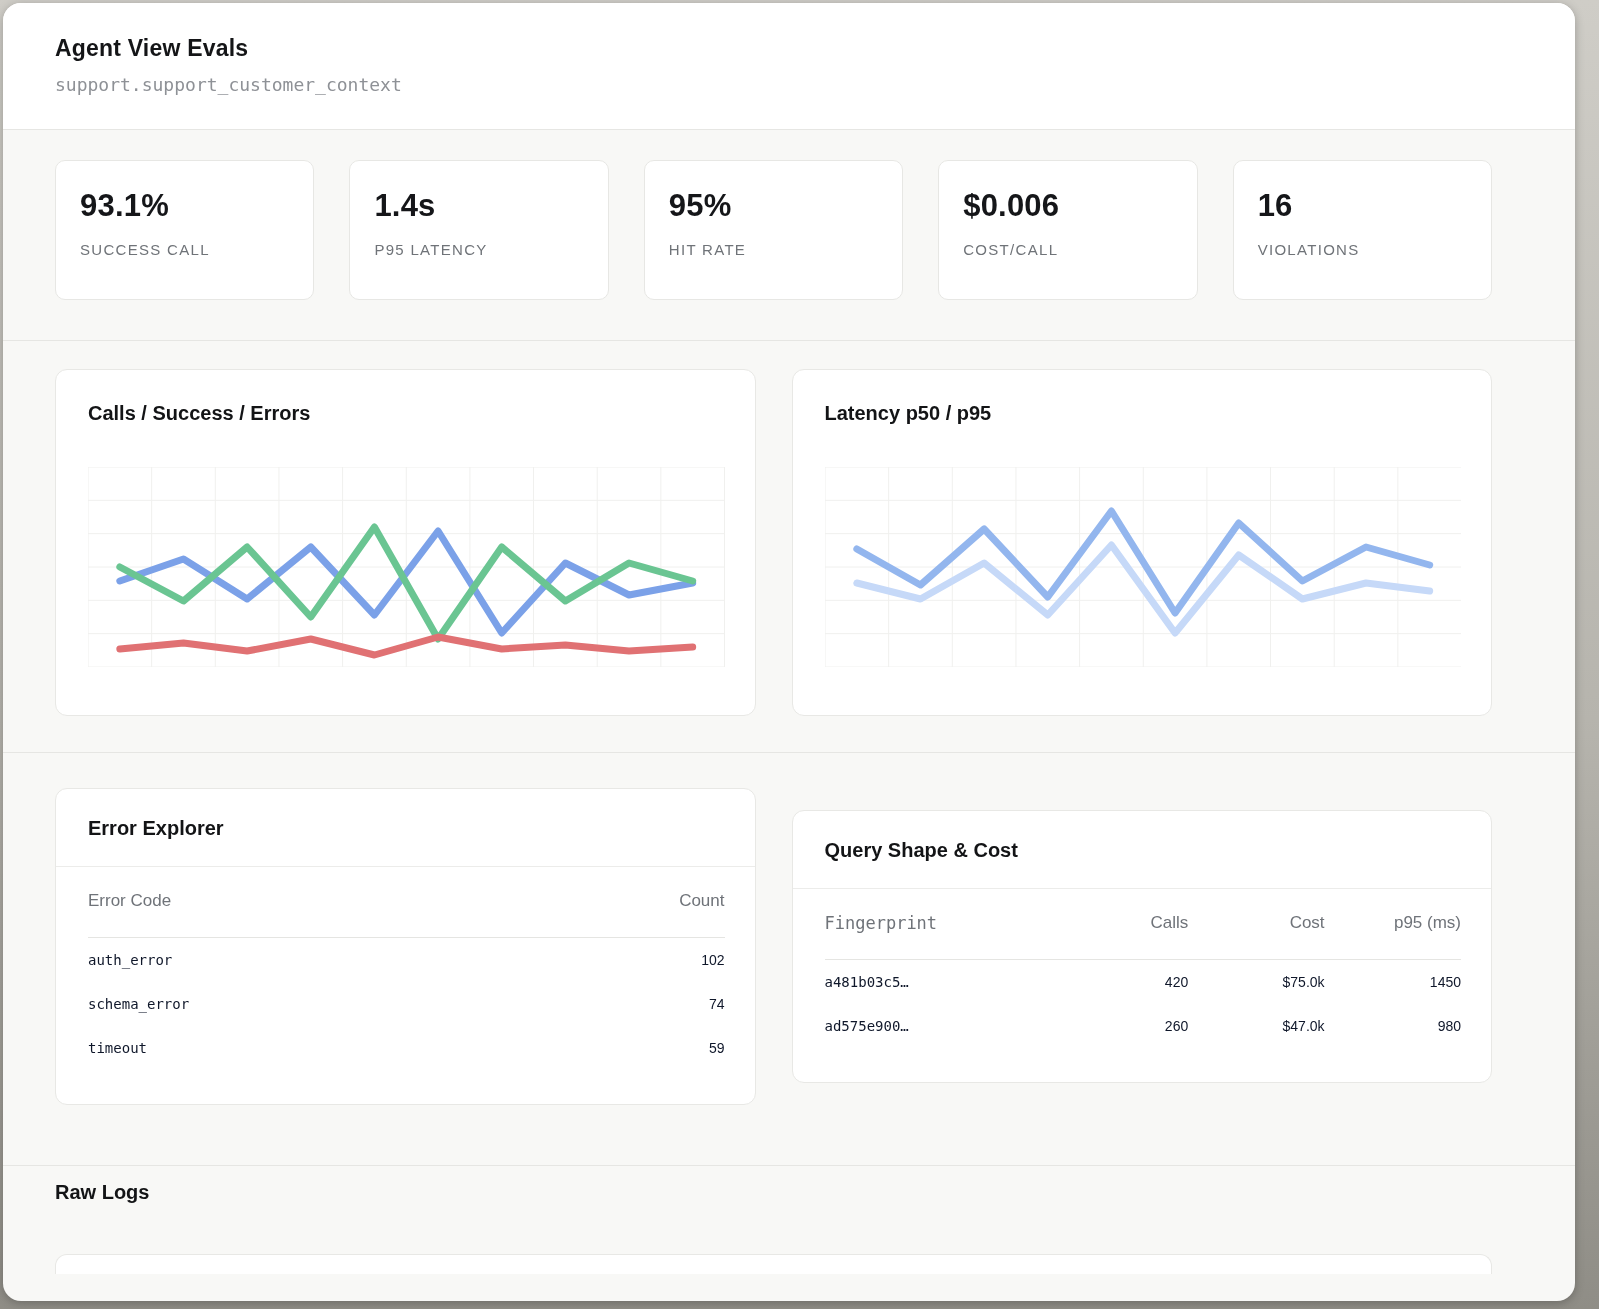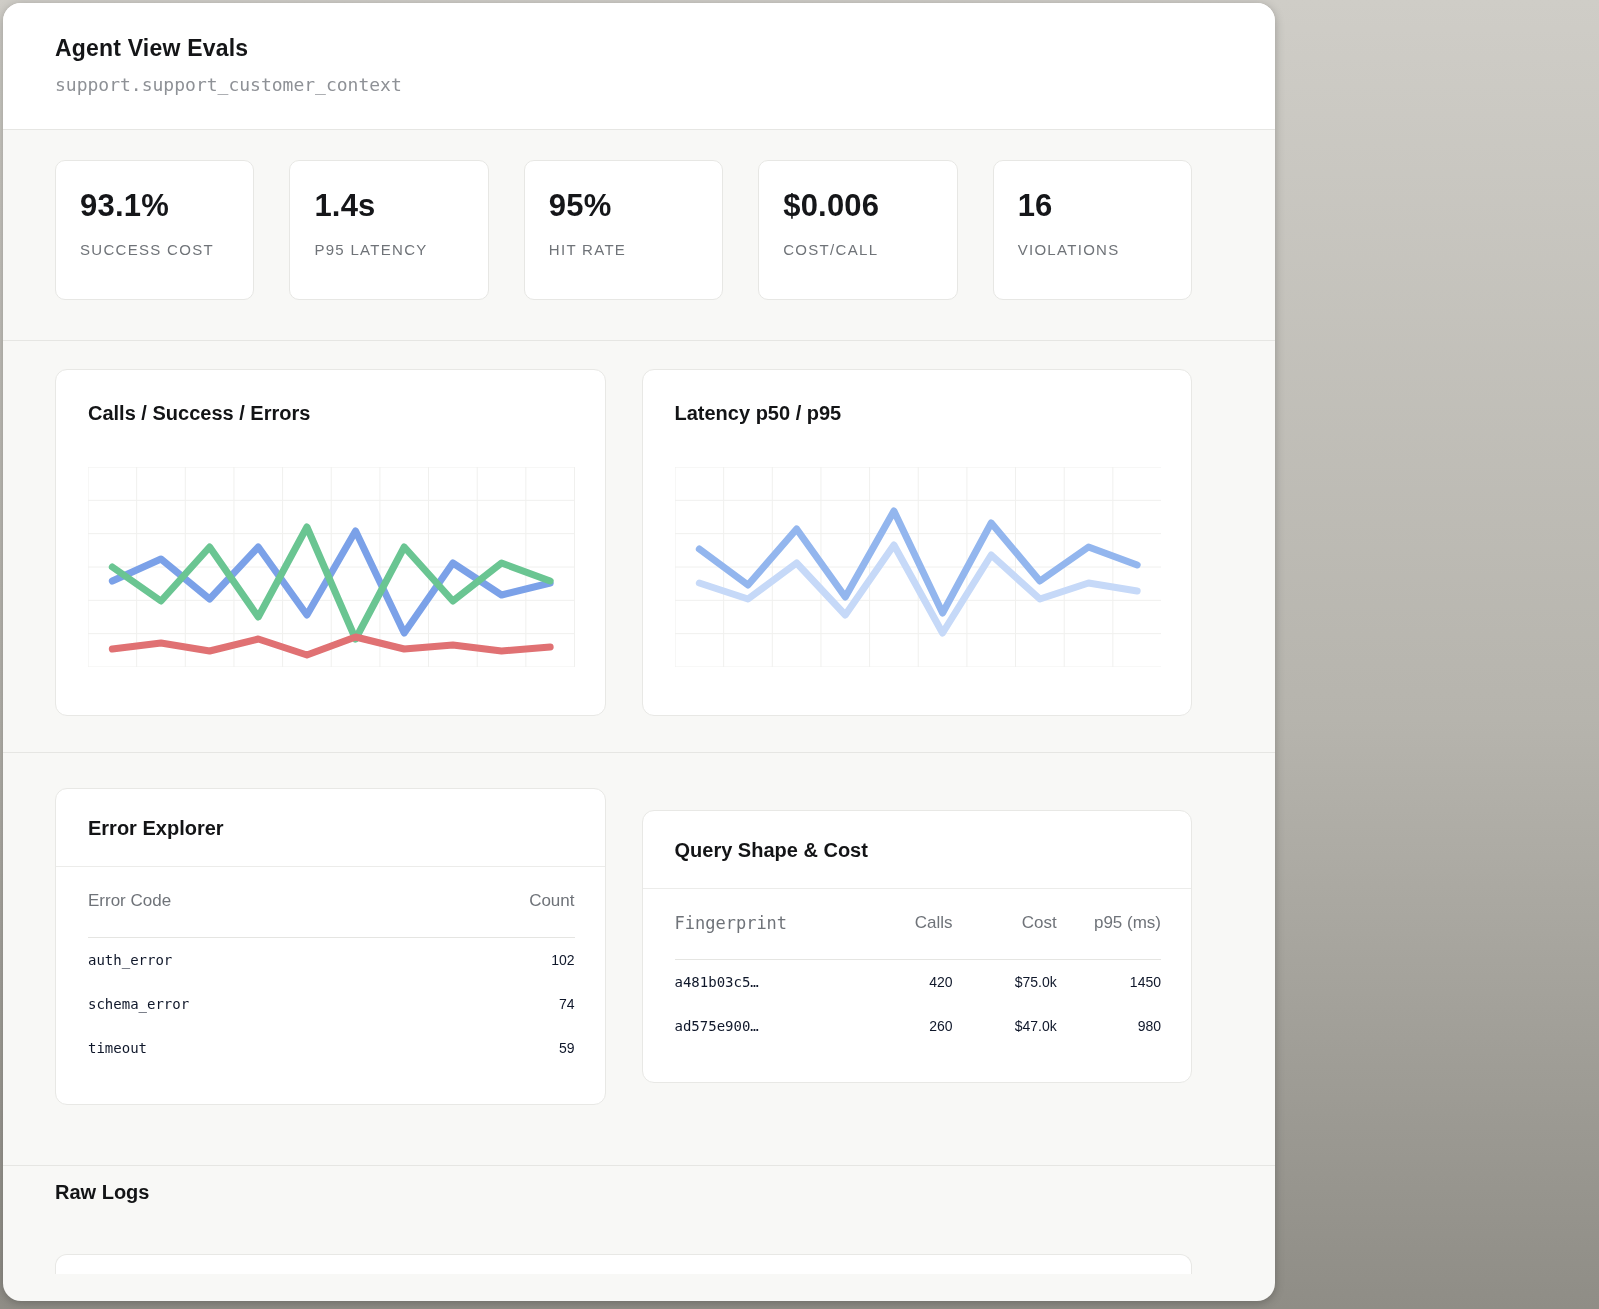--- a/index.html
+++ b/index.html
@@ -2,21 +2,21 @@
 <html><head>
 <meta charset="utf-8">
 <style>
   * { margin:0; padding:0; box-sizing:border-box; }
   html,body { width:1599px; height:1309px; overflow:hidden; }
   body {
     font-family:"Liberation Sans", sans-serif;
     background:linear-gradient(180deg,#cfcdc7 0%,#b6b4ad 55%,#8f8d86 100%);
   }
   .window {
-    position:absolute; left:3px; top:3px; width:1272px; height:1298px;
+    position:absolute; left:3px; top:3px; width:1572px; height:1298px;
     background:#f8f8f6; border-radius:18px; overflow:hidden;
     box-shadow:0 2px 10px rgba(0,0,0,.25);
   }
   
   .hdr { background:#ffffff; padding:32px 52px 34px 52px; border-bottom:1px solid #e6e6e3; }
   .hdr h1 { font-size:23px; font-weight:700; color:#141517; letter-spacing:.2px; }
   .hdr .sub { margin-top:12px; font-family:"DejaVu Sans Mono", monospace; font-size:18px; color:#8e9196; }
   
   .kpis { display:flex; gap:35px; padding:30px 83px 40px 52px; }
   .kpi {
@@ -62,21 +62,21 @@
 <div class="window">
 
   <div class="hdr">
     <h1>Agent View Evals</h1>
     <div class="sub">support.support_customer_context</div>
   </div>
 
   <div class="kpis">
     <div class="kpi">
       <div class="val">93.1%</div>
-      <div class="lbl">SUCCESS COST</div>
+      <div class="lbl">SUCCESS CALL</div>
     </div>
     <div class="kpi">
       <div class="val">1.4s</div>
       <div class="lbl">P95 LATENCY</div>
     </div>
     <div class="kpi">
       <div class="val">95%</div>
       <div class="lbl">HIT RATE</div>
     </div>
     <div class="kpi">

